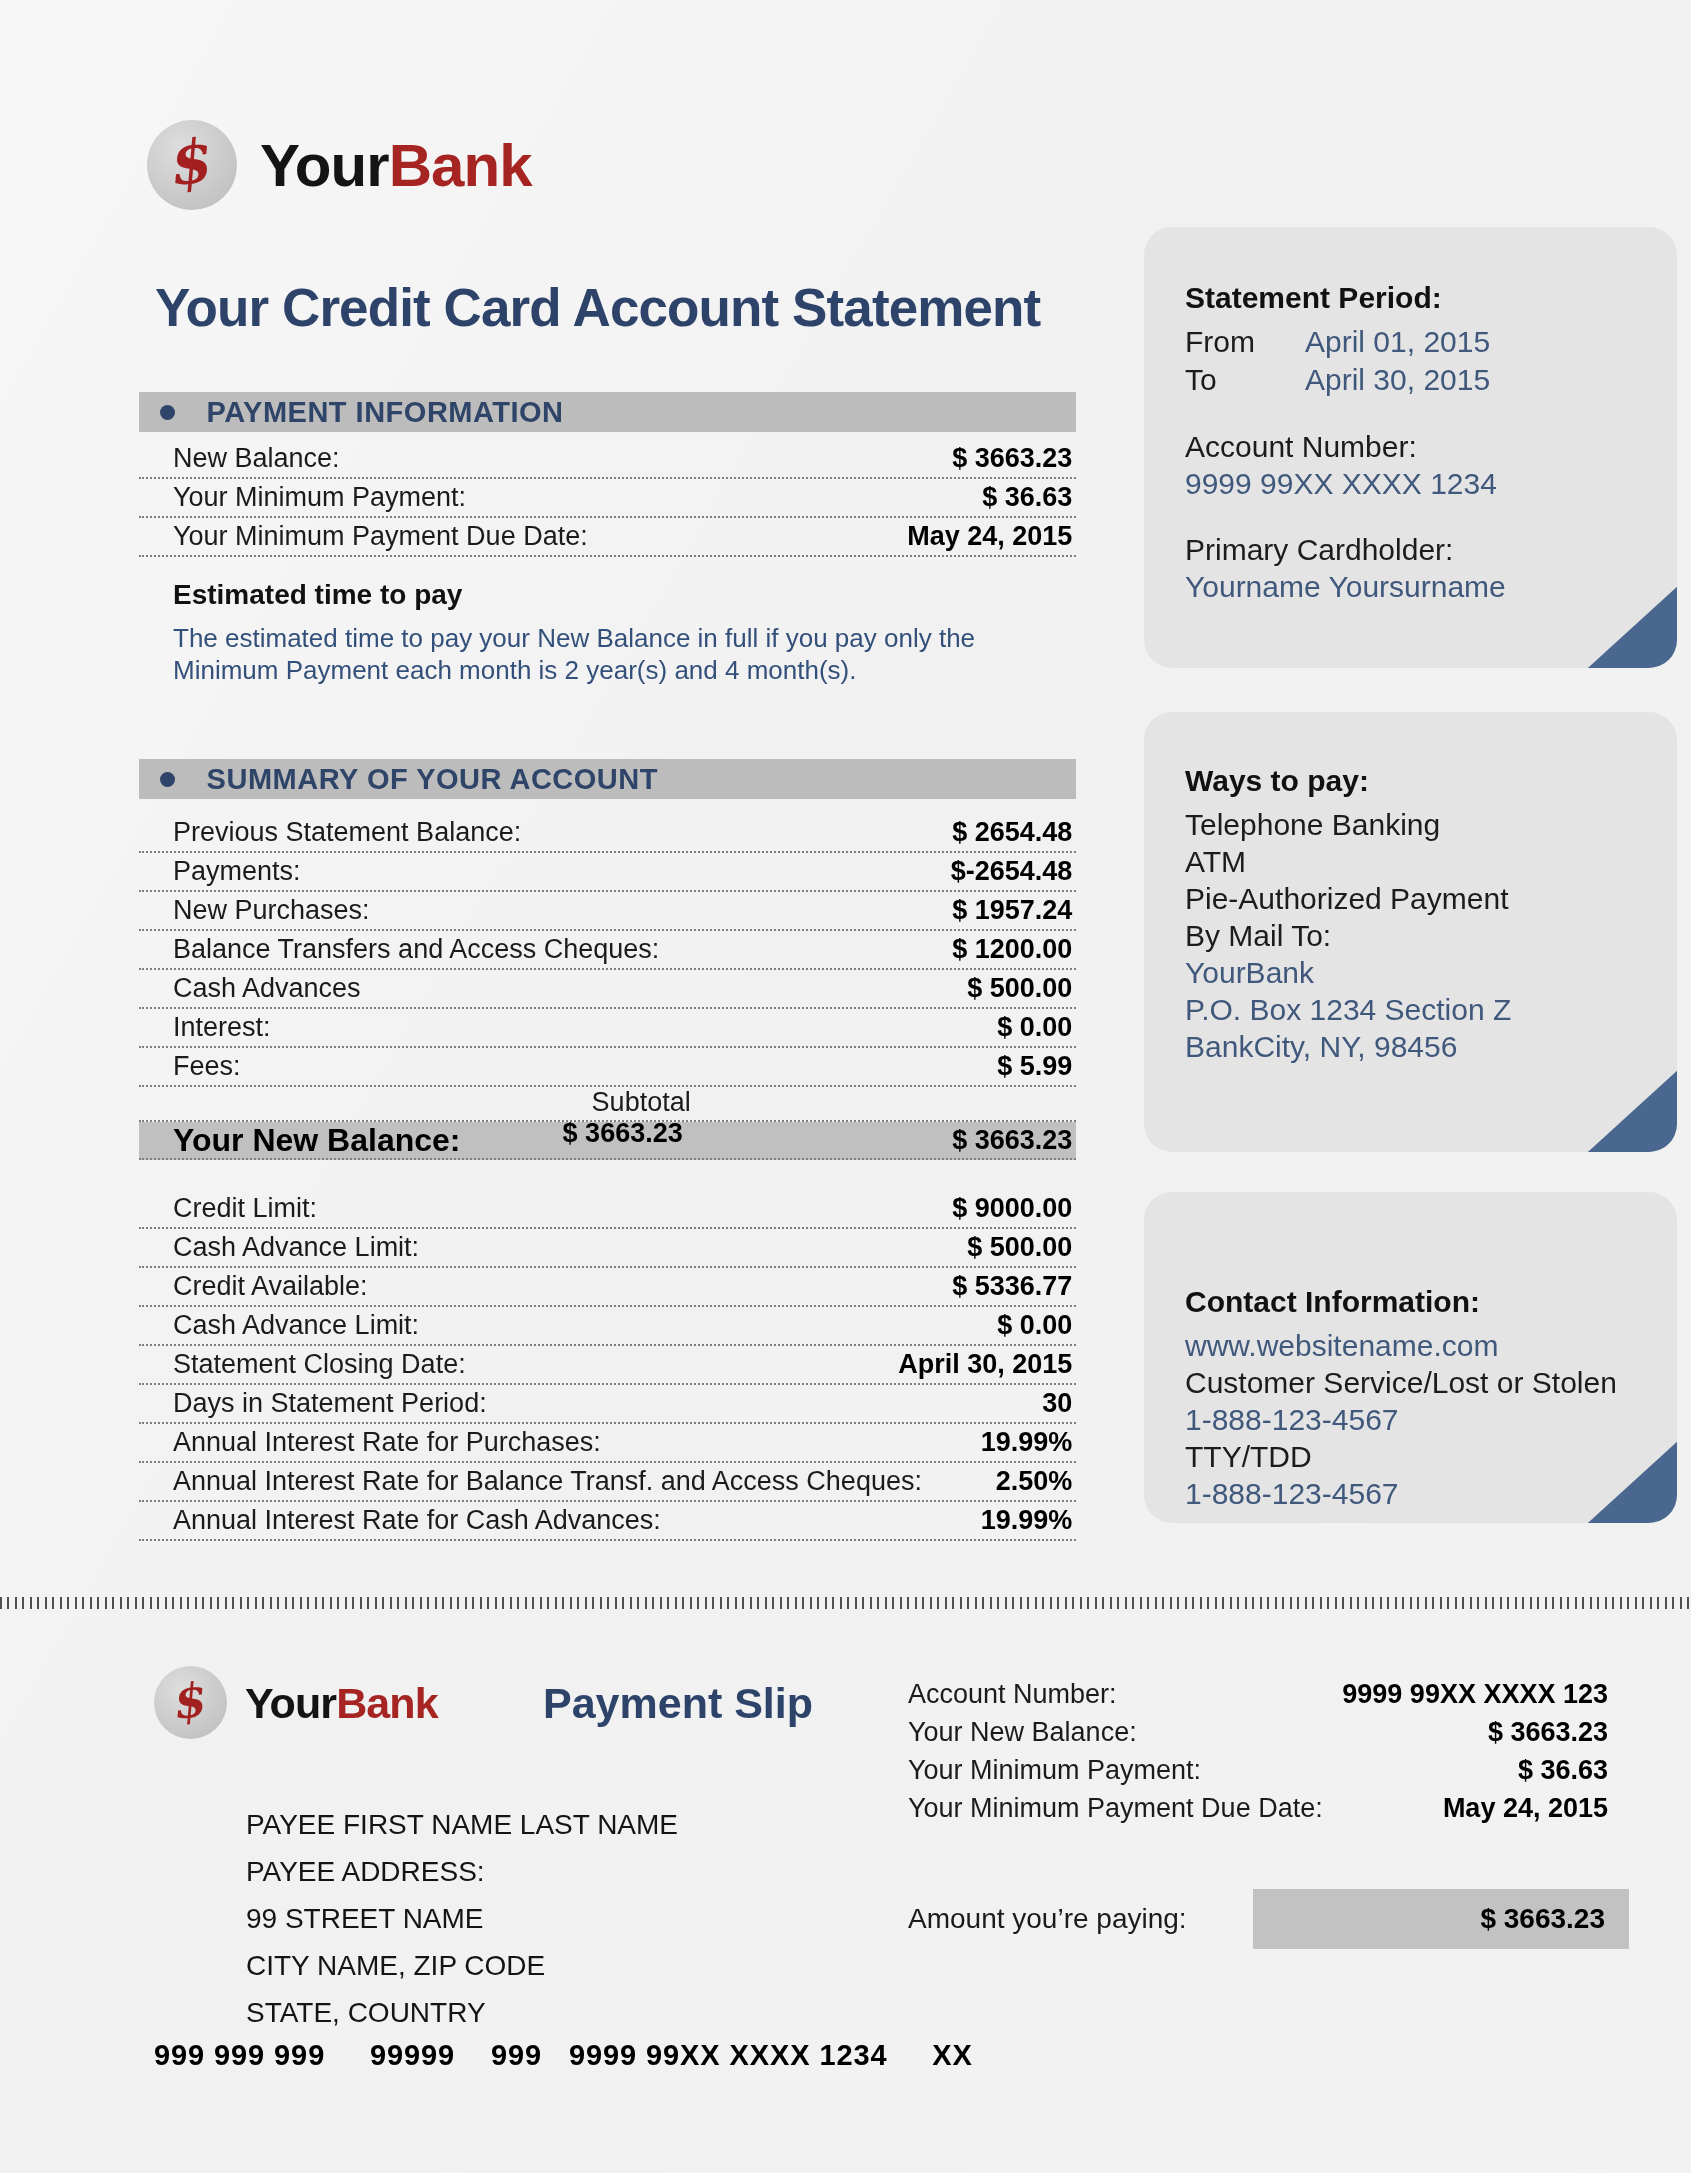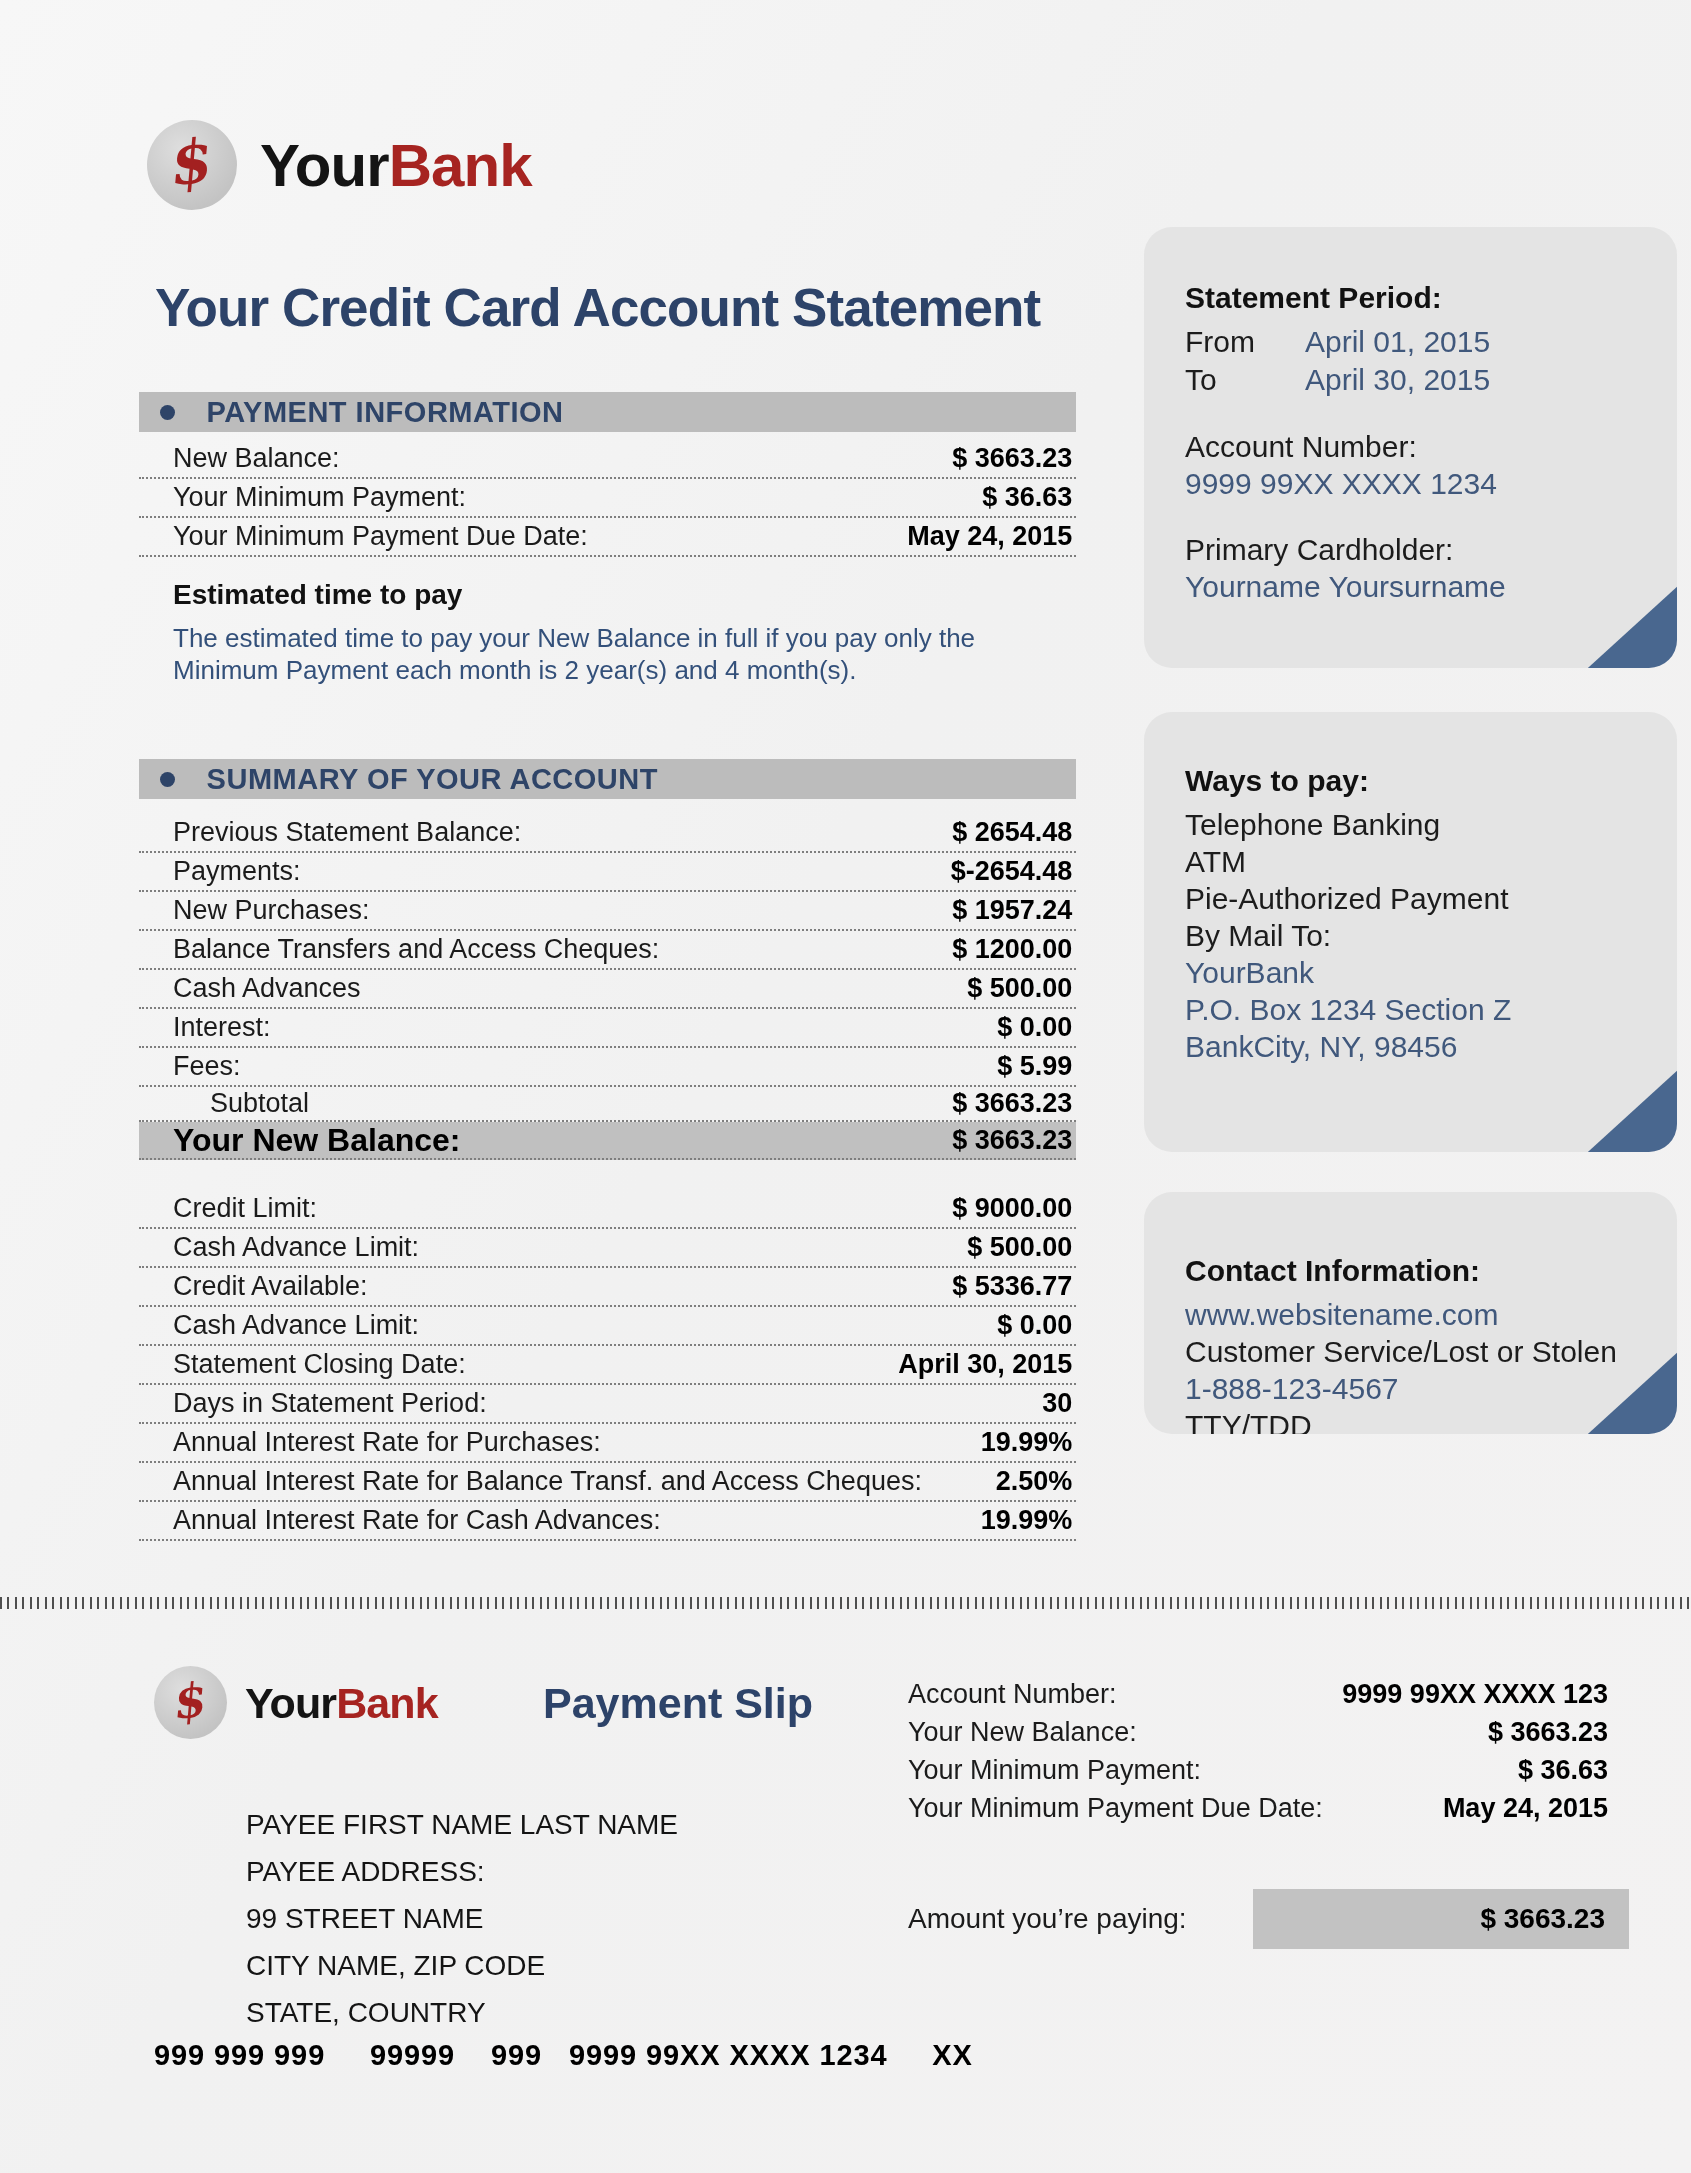--- a/index.html
+++ b/index.html
@@ -54,21 +54,21 @@
     font-size:29px; font-weight:800; color:#2e4468; letter-spacing:0.5px;
   }
   .rows{ margin-top:7.5px; }
   .sec-summary .rows{ margin-top:15px; }
   .row{
     height:39px; display:flex; justify-content:space-between; align-items:center;
     border-bottom:2.8px dotted #7e7e7e; padding:0 3.7px 0 34px;
   }
   .row .lbl{ font-size:27px; color:#1b1b1b; }
   .row .val{ font-size:27px; font-weight:bold; color:#000; }
-  .row.subtotal{ height:35px; }
+  .row.subtotal{ height:35px;flex-direction:column; }
   .row.subtotal .lbl{ padding-left:37px; }
   .row.newbal{
     height:38px; background:#c0c0c0;
   }
   .row.newbal .lbl{ font-size:32px; font-weight:800; color:#000; }
   .est-title{
     margin:22.5px 0 0 34px; font-size:28px; font-weight:800; color:#111;
   }
   .est-text{
     margin:11.2px 0 0 34px; font-size:26px; line-height:32px; color:#33507a;
@@ -77,21 +77,21 @@
   .panel{
     position:absolute; left:1144px; width:533px; background:#e4e4e4;
     border-radius:28px; overflow:hidden; padding-left:41px;
   }
   .panel .corner{
     position:absolute; right:-0.9px; bottom:-0.9px; width:91px; height:83px;
     background:#49678f; clip-path:polygon(100% 0,100% 100%,0 100%);
   }
   .panel-1{ top:227px; height:441px; padding-top:54px; }
   .panel-2{ top:712px; height:440px; padding-top:52px; }
-  .panel-3{ top:1192px; height:242px; padding-top:62px; }
+  .panel-3{ top:1192px; height:331px; padding-top:93px; }
   .panel .p-title{ font-size:30px; font-weight:800; color:#111; margin-bottom:7.5px; }
   .p-line{ font-size:30px; line-height:37px; color:#1c1c1c; }
   .p-line.blue, .p-blue{ color:#40587c; }
   .kv{ display:flex; }
   .kv .k{ width:120px; font-size:30px; line-height:38px; color:#1c1c1c; }
   .kv .v{ font-size:30px; line-height:38px; color:#40587c; }
   .p-gap{ height:29px; }
   .panel-2 .p-line{ line-height:37px; }
   .panel-3 .p-line{ line-height:37px; }
   

